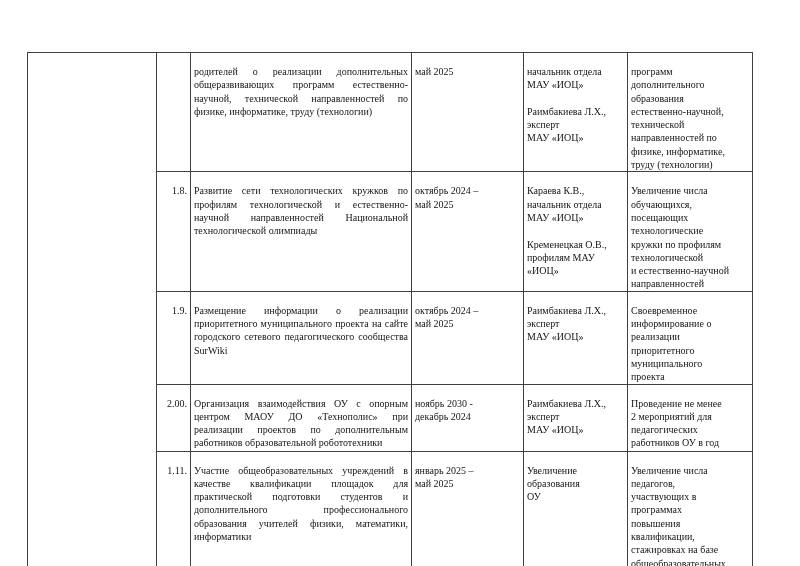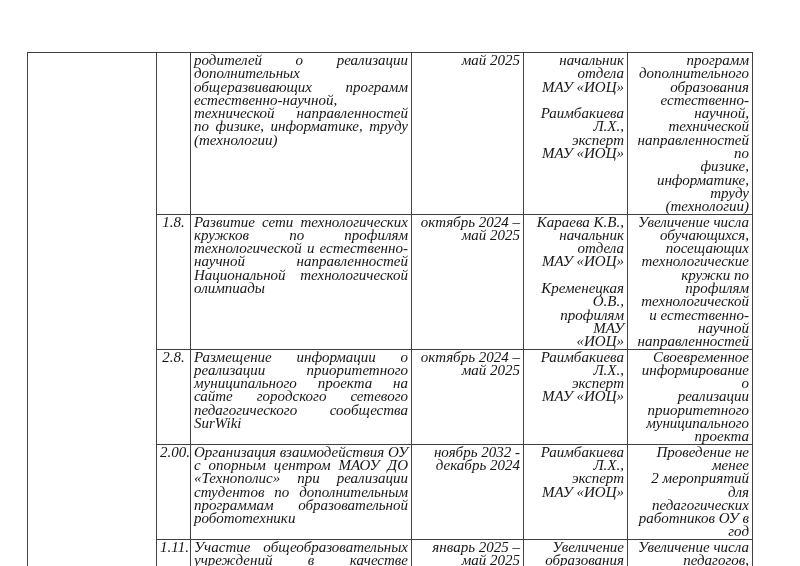--- a/index.html
+++ b/index.html
@@ -20,32 +20,31 @@
     position: absolute;
     left: 27px;
     top: 52px;
     width: 725px;
     border-collapse: collapse;
     table-layout: fixed;
   }
   table.plan td {
     border: 1px solid #404040;
     vertical-align: top;
-    font-size: 15px;
+    font-size: 10px;
     line-height: 13.3px;
-    padding: 1px 3px 0 3px;
+    padding: 12px 3px 0 3px;
     overflow: hidden;
-    font-style: italic;
   }
   td.c-empty  { padding: 0; }
-  td.c-num    { text-align: center; padding-left: 1px; padding-right: 1px; }
+  td.c-num    { text-align: right; padding-left: 1px; padding-right: 1px; }
   td.c-act    { text-align: justify; }
   td.c-date,
   td.c-resp,
-  td.c-res    { text-align: right; white-space: pre-line; }
+  td.c-res    { text-align: left; white-space: pre-line; }
   tr.r1 { height: 105px; }
   tr.r2 { height: 106px; }
   tr.r3 { height: 80px;  }
   tr.r4 { height: 67px;  }
   tr.r5 { height: 106px; }
 </style>
 </head>
 <body>
 
 <div class="page">
@@ -94,38 +93,38 @@
         <td class="c-res">Увеличение числа
 обучающихся,
 посещающих
 технологические
 кружки по профилям
 технологической
 и естественно-научной
 направленностей</td>
       </tr>
       <tr class="r3">
-        <td class="c-num">2.8.</td>
+        <td class="c-num">1.9.</td>
         <td class="c-act">Размещение информации о реализации приоритетного муниципального проекта на сайте городского сетевого педагогического сообщества SurWiki</td>
         <td class="c-date">октябрь 2024 –
 май 2025</td>
         <td class="c-resp">Раимбакиева Л.Х.,
 эксперт
 МАУ «ИОЦ»</td>
         <td class="c-res">Своевременное
 информирование о
 реализации
 приоритетного
 муниципального
 проекта</td>
       </tr>
       <tr class="r4">
         <td class="c-num">2.00.</td>
-        <td class="c-act">Организация взаимодействия ОУ с опорным центром МАОУ ДО «Технополис» при реализации студентов по дополнительным программам образовательной робототехники</td>
-        <td class="c-date">ноябрь 2032 -
+        <td class="c-act">Организация взаимодействия ОУ с опорным центром МАОУ ДО «Технополис» при реализации проектов по дополнительным работников образовательной робототехники</td>
+        <td class="c-date">ноябрь 2030 -
 декабрь 2024</td>
         <td class="c-resp">Раимбакиева Л.Х.,
 эксперт
 МАУ «ИОЦ»</td>
         <td class="c-res">Проведение не менее
 2 мероприятий для
 педагогических
 работников ОУ в год</td>
       </tr>
       <tr class="r5">

